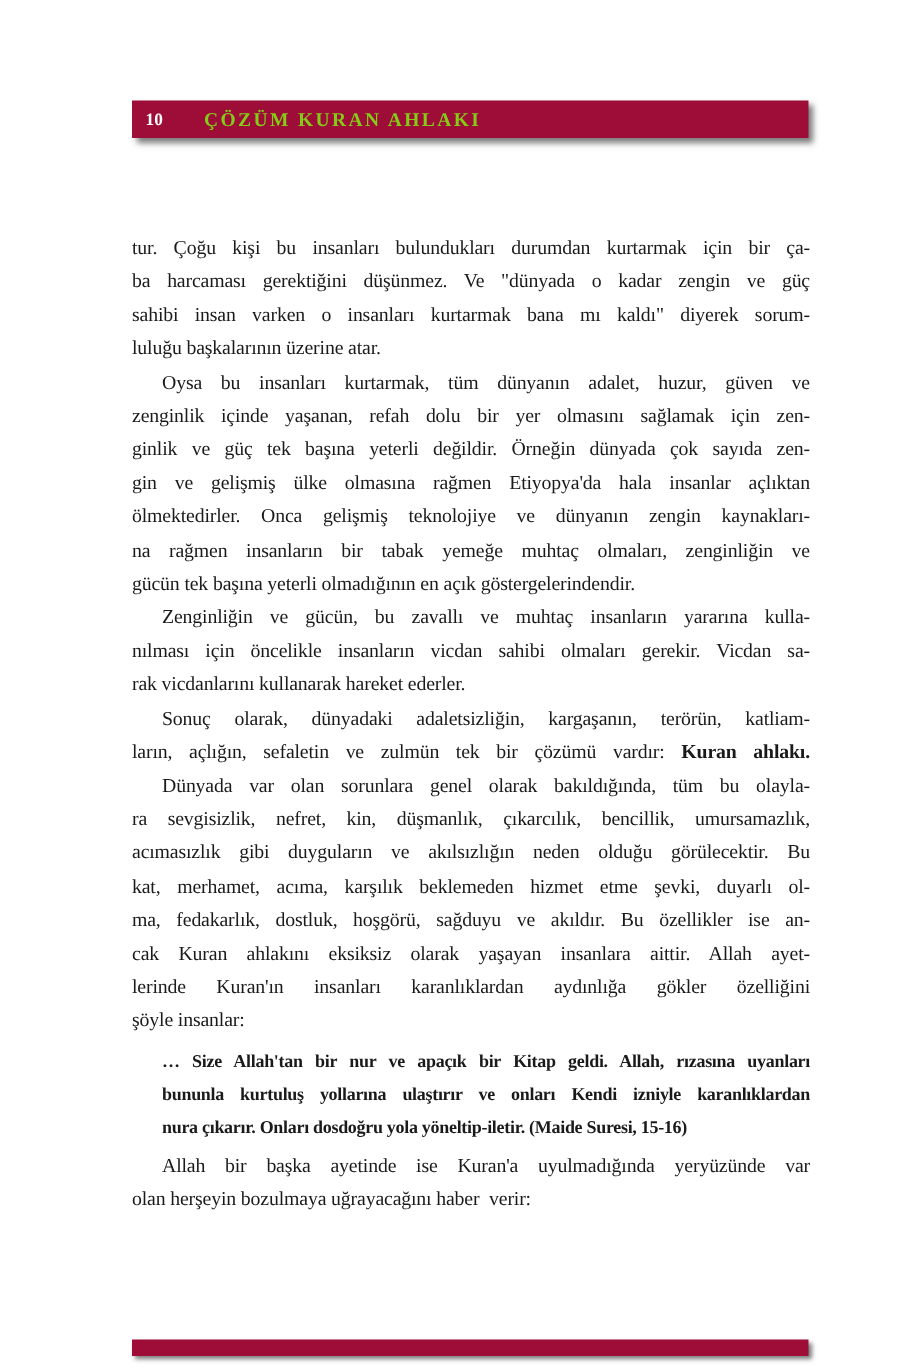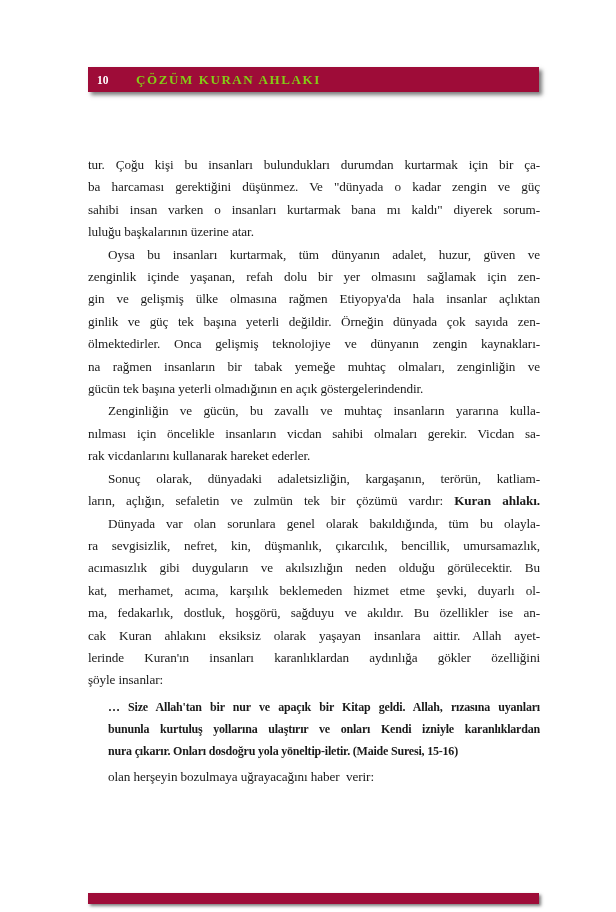--- a/index.html
+++ b/index.html
@@ -57,22 +57,22 @@
 <div id="text-flow">
     <div class="para body">
       <div class="line">tur. Çoğu kişi bu insanları bulundukları durumdan kurtarmak için bir ça-</div>
       <div class="line">ba harcaması gerektiğini düşünmez. Ve "dünyada o kadar zengin ve güç</div>
       <div class="line">sahibi insan varken o insanları kurtarmak bana mı kaldı" diyerek sorum-</div>
       <div class="line last">luluğu başkalarının üzerine atar.</div>
     </div>
     <div class="para body indent">
       <div class="line">Oysa bu insanları kurtarmak, tüm dünyanın adalet, huzur, güven ve</div>
       <div class="line">zenginlik içinde yaşanan, refah dolu bir yer olmasını sağlamak için zen-</div>
+      <div class="line">ginlik ve güç tek başına yeterli değildir. Örneğin dünyada çok sayıda zen-</div>
       <div class="line">gin ve gelişmiş ülke olmasına rağmen Etiyopya'da hala insanlar açlıktan</div>
-      <div class="line">ginlik ve güç tek başına yeterli değildir. Örneğin dünyada çok sayıda zen-</div>
       <div class="line">ölmektedirler. Onca gelişmiş teknolojiye ve dünyanın zengin kaynakları-</div>
       <div class="line">na rağmen insanların bir tabak yemeğe muhtaç olmaları, zenginliğin ve</div>
       <div class="line last">gücün tek başına yeterli olmadığının en açık göstergelerindendir.</div>
     </div>
     <div class="para body indent">
       <div class="line">Zenginliğin ve gücün, bu zavallı ve muhtaç insanların yararına kulla-</div>
       <div class="line">nılması için öncelikle insanların vicdan sahibi olmaları gerekir. Vicdan sa-</div>
       <div class="line last">rak vicdanlarını kullanarak hareket ederler.</div>
     </div>
     <div class="para body indent">
@@ -88,17 +88,18 @@
       <div class="line">cak Kuran ahlakını eksiksiz olarak yaşayan insanlara aittir. Allah ayet-</div>
       <div class="line">lerinde Kuran'ın insanları karanlıklardan aydınlığa gökler özelliğini</div>
       <div class="line last">şöyle insanlar:</div>
     </div>
     <div class="para quote">
       <div class="line">… Size Allah'tan bir nur ve apaçık bir Kitap geldi. Allah, rızasına uyanları</div>
       <div class="line">bununla kurtuluş yollarına ulaştırır ve onları Kendi izniyle karanlıklardan</div>
       <div class="line last">nura çıkarır. Onları dosdoğru yola yöneltip-iletir. (Maide Suresi, 15-16)</div>
     </div>
     <div class="para body indent">
+      <div class="line">Allah bir başka ayetinde ise Kuran'a uyulmadığında yeryüzünde var</div>
       <div class="line last">olan herşeyin bozulmaya uğrayacağını haber  verir:</div>
     </div>
   </div>
 
 <div class="footer-bar"></div>
 
 </body></html>

